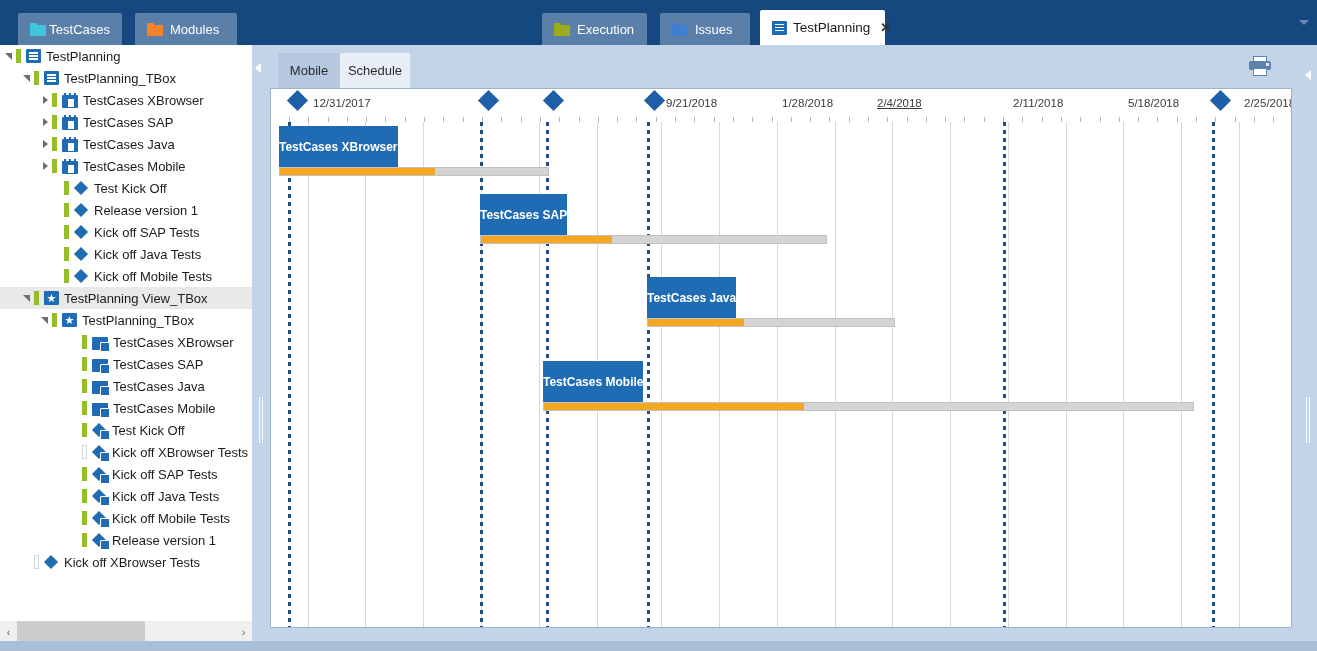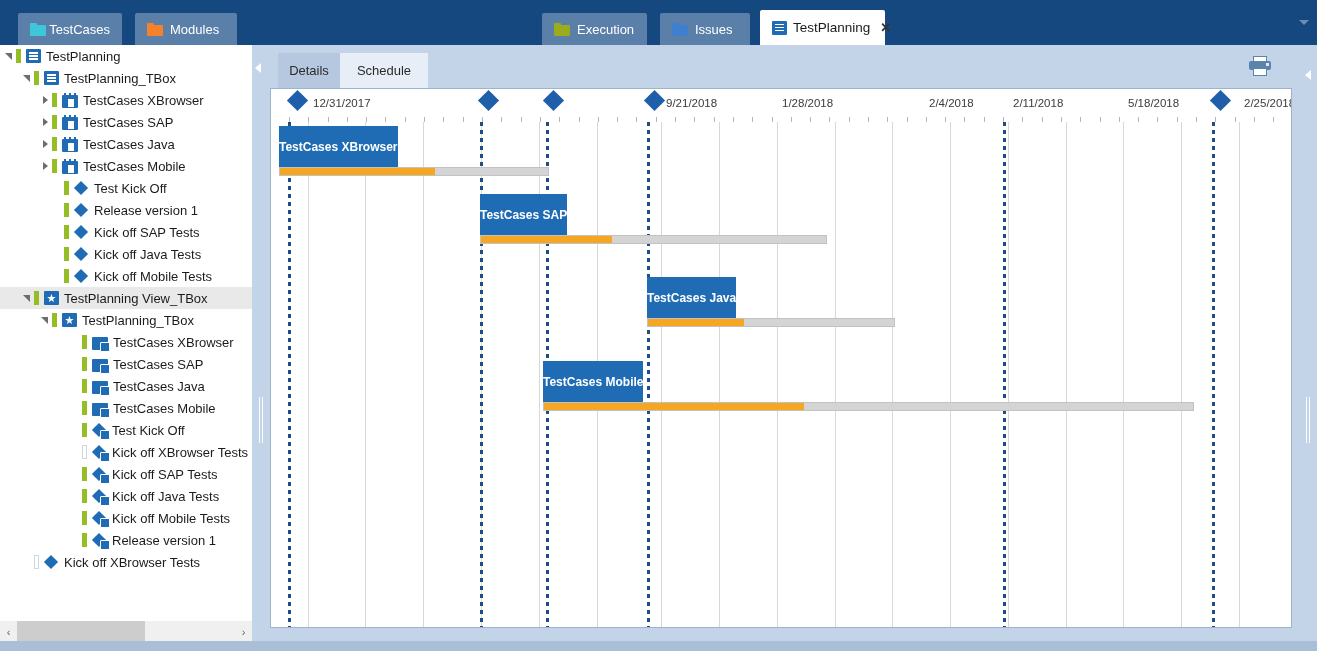--- a/index.html
+++ b/index.html
@@ -504,40 +504,40 @@
 
   <div id="splitter-left">
     <div id="tree-collapse"></div>
     <div class="grip"></div>
   </div>
 
   <div id="rightpanel">
 
     <div id="subtabs">
         <div class="subtab inactive" style="left: 8px; width: 62px;">
-          <span>Details</span>
-        </div>
-        <div class="subtab active" style="left: 70px; width: 88px;">
+          <span>Mobile</span>
+        </div>
+        <div class="subtab active" style="left: 70px; width: 70px;">
           <span>Schedule</span>
         </div>
       </div>
 
     <div id="printbtn">
       <div class="body"></div>
         <div class="top"></div>
         <div class="out"></div>
         <div class="led"></div>
     </div>
 
     <div id="gantt">
       <div id="gantt-header">
           <div class="hdr-label" style="left: 42px;">12/31/2017</div>
           <div class="hdr-label" style="left: 395px;">9/21/2018</div>
           <div class="hdr-label" style="left: 511px;">1/28/2018</div>
-          <div class="hdr-label" style="left: 658px;">2/4/2018</div>
+          <div class="hdr-label" style="left: 606px; text-decoration: underline;">2/4/2018</div>
           <div class="hdr-label" style="left: 742px;">2/11/2018</div>
           <div class="hdr-label" style="left: 857px;">5/18/2018</div>
           <div class="hdr-label" style="left: 973px;">2/25/2018</div>
           <div class="tickline minor" style="left: 18px;"></div>
           <div class="tickline minor" style="left: 37px;"></div>
           <div class="tickline minor" style="left: 57px;"></div>
           <div class="tickline minor" style="left: 76px;"></div>
           <div class="tickline minor" style="left: 95px;"></div>
           <div class="tickline minor" style="left: 114px;"></div>
           <div class="tickline minor" style="left: 134px;"></div>

